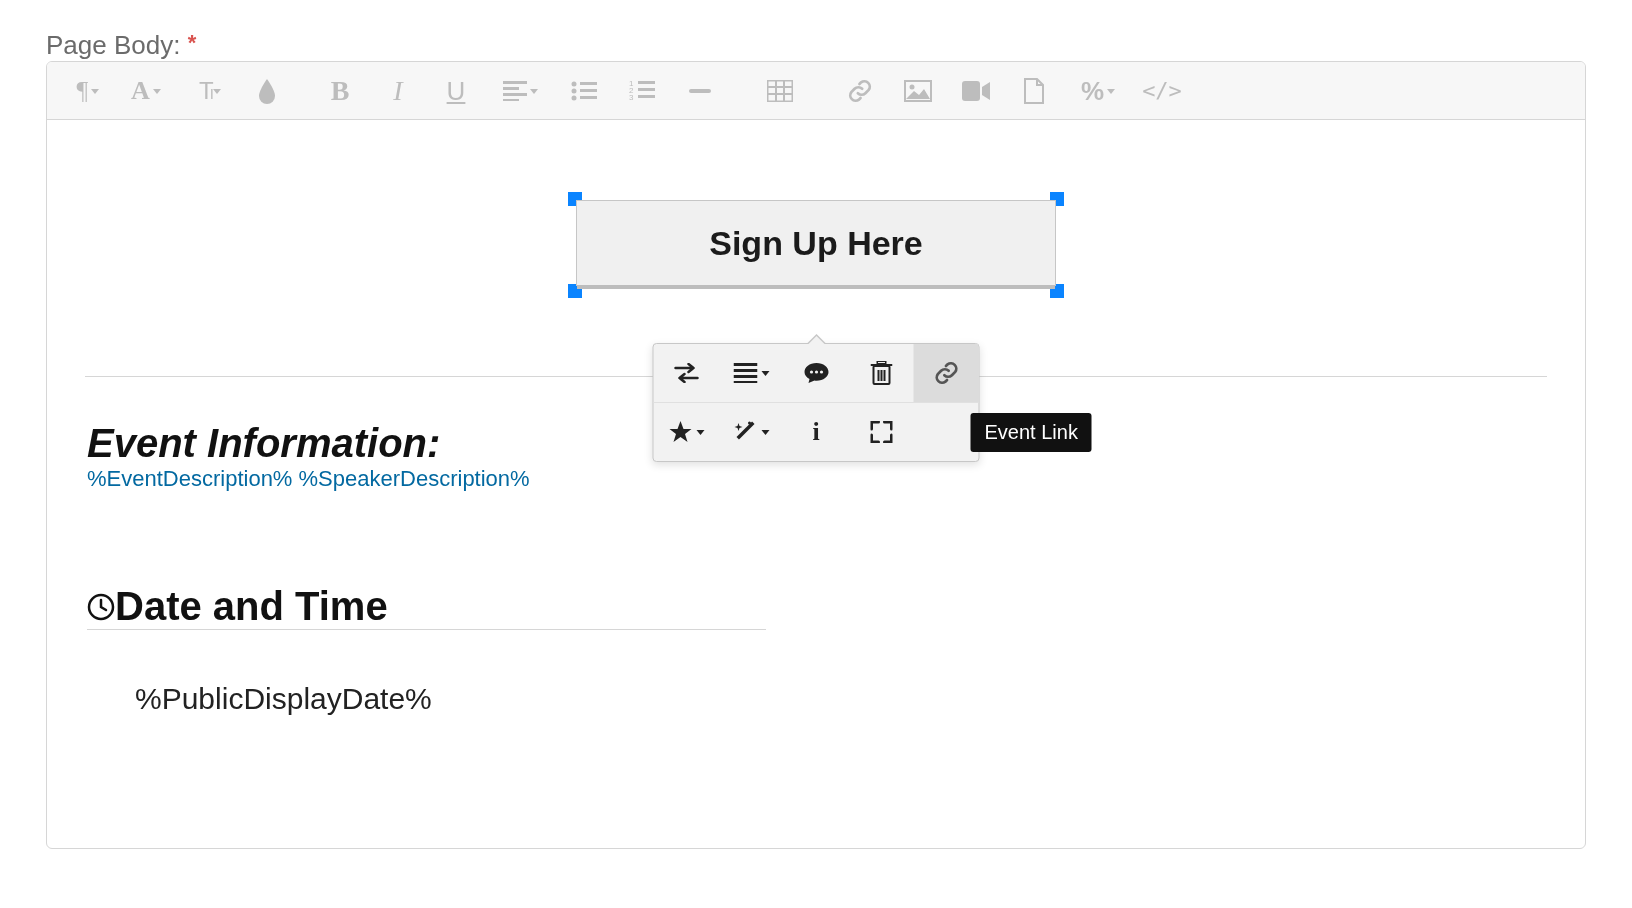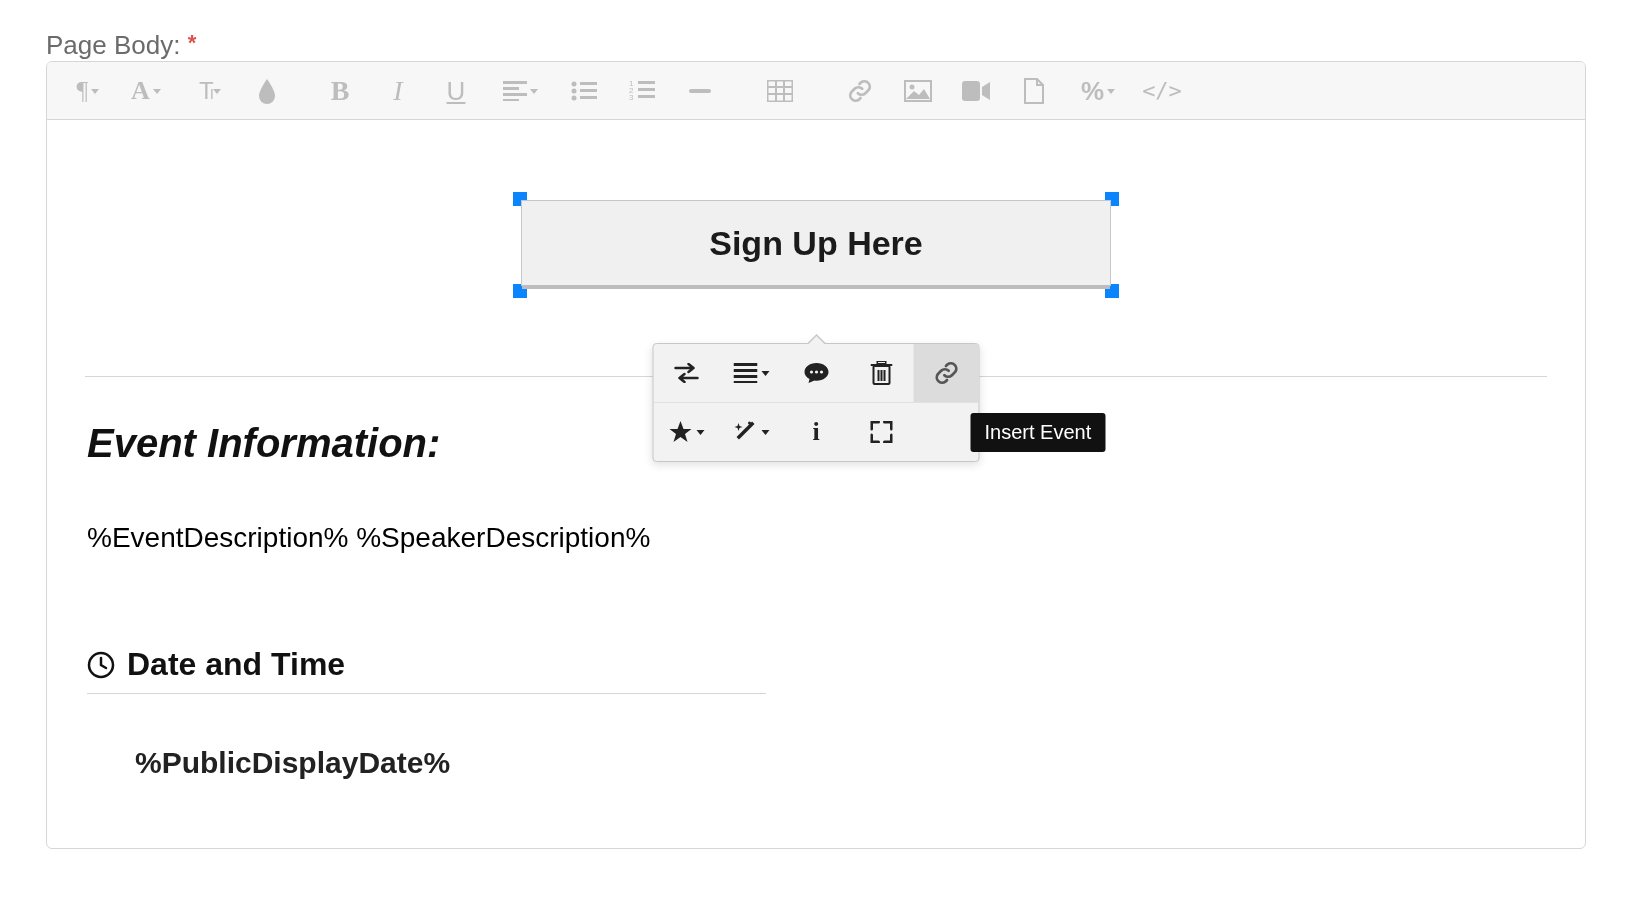--- a/index.html
+++ b/index.html
@@ -67,21 +67,21 @@
   }
   .editor-body {
     padding: 40px 40px 0 40px;
     height: calc(100% - 58px);
     position: relative;
     overflow: hidden;
   }
   
   .signup-area {
     position: relative;
-    width: 590px;
+    width: 480px;
     margin: 40px auto 0 auto;
   }
   .signup-btn {
     width: 100%;
     height: 86px;
     border: 1px solid #c6c6c6;
     background: #f0f0f0;
     display: flex;
     align-items: center;
     justify-content: center;
@@ -184,47 +184,44 @@
     margin: 90px -2px 0 -2px;
   }
   .section-title {
     font-size: 40px;
     font-weight: 800;
     color: #111;
     margin: 44px 0 0 0;
     font-style: italic;
   }
   .desc-line {
-    font-size: 28px;
-    color: #000000;
-    margin-top: 56px;
+    font-size: 22px;
+    color: #0369a1;
   }
   .cols {
     display: flex;
     margin-top: 92px;
     gap: 100px;
   }
   .col {
     flex: 1;
   }
   .col-head {
     display: flex;
     align-items: center;
-    gap: 12px;
-    font-size: 32px;
+    font-size: 40px;
     font-weight: 800;
     color: #111;
-    padding-bottom: 10px;
     border-bottom: 1px solid #d6d6d6;
   }
   .col-body {
     margin-top: 52px;
     padding-left: 48px;
     font-size: 30px;
-    font-weight: 700;
+    font-weight: 400;
     color: #222;
   }
 </style>
 </head>
 <body>
 
 <div class="page">
 
   <div class="field-label">
     <span>Page Body:</span>
@@ -443,21 +440,21 @@
           </div>
 
           <div class="popup-btn">
             <svg width="22" height="22" viewBox="0 0 22 22">
               <path d="M1 8 L1 1 L8 1 M14 1 L21 1 L21 8 M21 14 L21 21 L14 21 M8 21 L1 21 L1 14" fill="none" stroke="#222" stroke-width="3" stroke-linecap="round"></path>
             </svg>
           </div>
 
           <div class="popup-btn" style="position:relative;">
             <div class="tooltip">
-              <span>Insert Event</span>
+              <span>Event Link</span>
             </div>
           </div>
 
         </div>
       </div>
 
       <hr class="content-hr">
 
       <h2 class="section-title">Event Information:</h2>
 

